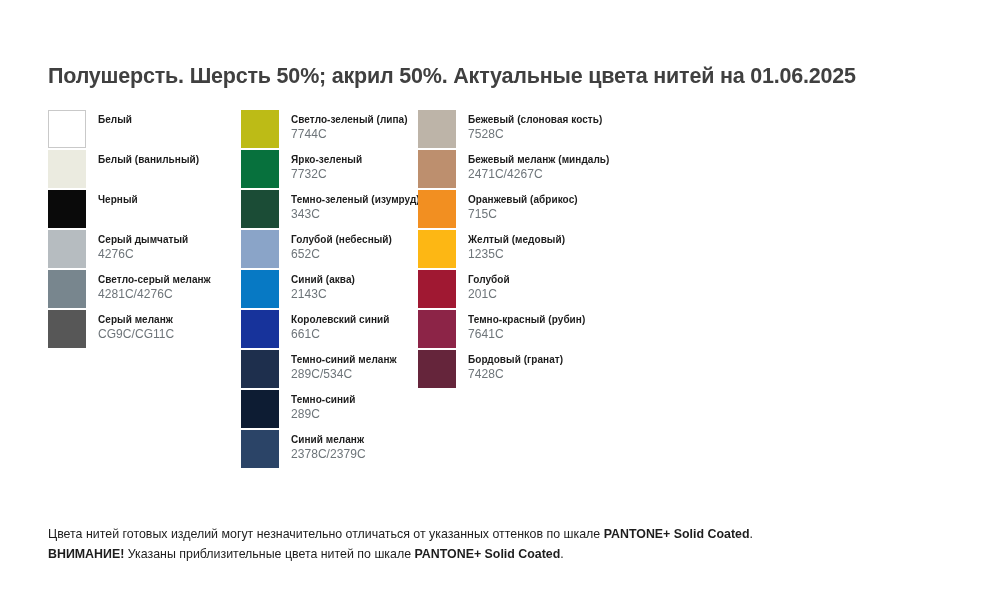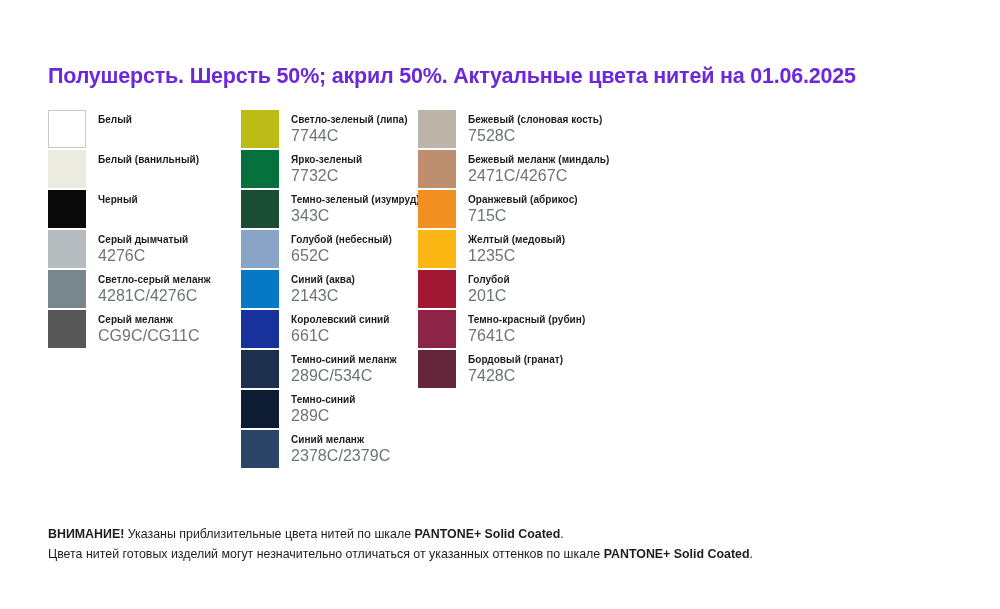--- a/index.html
+++ b/index.html
@@ -23,21 +23,21 @@
   }
 
   
   .title {
     position: absolute;
     left: 48px;
     top: 50px;
     font-size: 21.5px;
     font-weight: bold;
     letter-spacing: -0.2px;
-    color: #6d28d9;
+    color: #404040;
     white-space: nowrap;
   }
 
   
   .columns {
     position: absolute;
     left: 0;
     top: 110px;
     width: 1000px;
   }
@@ -72,21 +72,21 @@
     line-height: 1.18;
     white-space: nowrap;
   }
   .swatch-name {
     font-size: 10px;
     font-weight: bold;
     color: #1c1c1c;
     letter-spacing: 0.05px;
   }
   .swatch-code {
-    font-size: 16px;
+    font-size: 12px;
     font-weight: normal;
     color: #6d7479;
     letter-spacing: 0.05px;
     margin-top: 1px;
   }
 
   
   .footer {
     position: absolute;
     left: 48px;
@@ -265,20 +265,20 @@
           <div class="swatch-text">
             <div class="swatch-name">Бордовый (гранат)</div>
             <div class="swatch-code">7428C</div>
           </div>
         </div>
       </div>
   </div>
 
   <div class="footer">
     <div class="footer-line">
+      <span>Цвета нитей готовых изделий могут незначительно отличаться от указанных оттенков по шкале </span><b>PANTONE+ Solid Coated</b><span>.</span>
+    </div>
+    <div class="footer-line">
       <b>ВНИМАНИЕ!</b><span> Указаны приблизительные цвета нитей по шкале </span><b>PANTONE+ Solid Coated</b><span>.</span>
     </div>
-    <div class="footer-line">
-      <span>Цвета нитей готовых изделий могут незначительно отличаться от указанных оттенков по шкале </span><b>PANTONE+ Solid Coated</b><span>.</span>
-    </div>
   </div>
 
 </div>
 
 </body></html>

